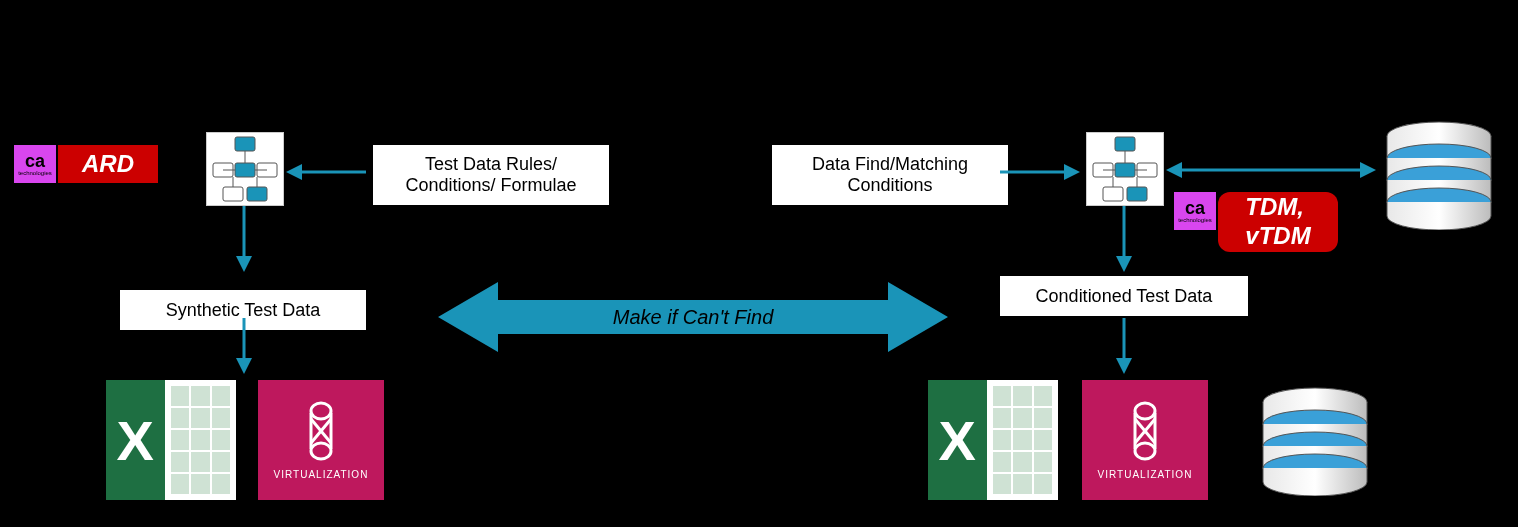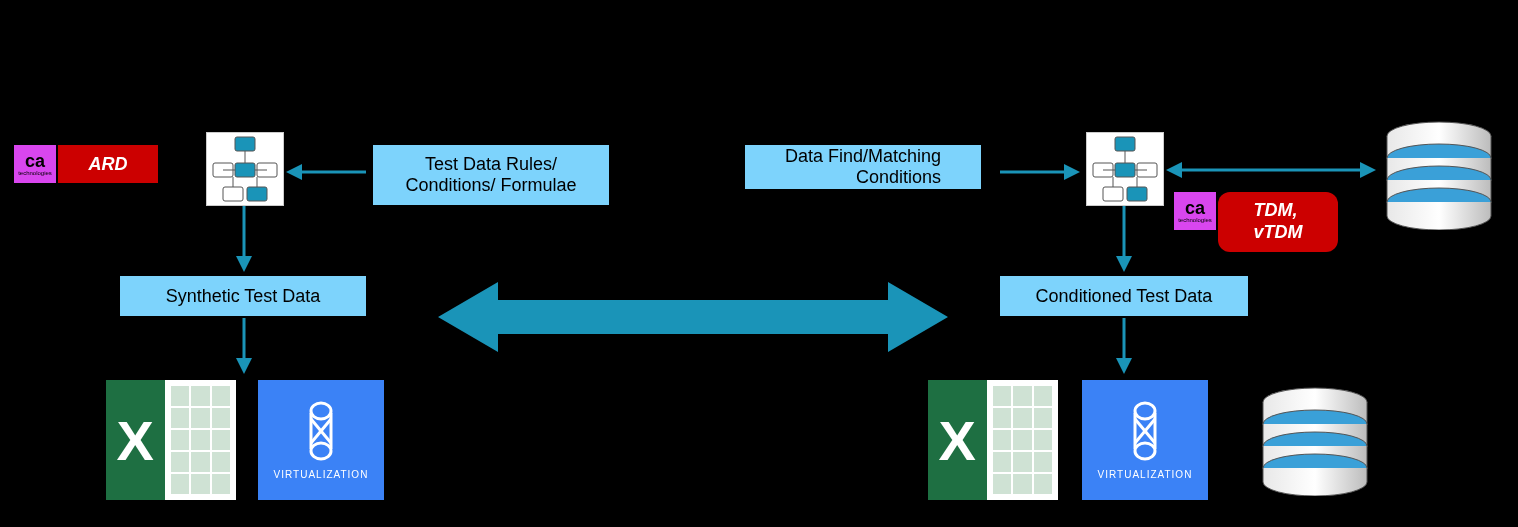--- a/index.html
+++ b/index.html
@@ -7,37 +7,37 @@
     padding: 0;
     width: 1518px;
     height: 527px;
     background: #000;
     font-family: Arial, sans-serif;
     position: relative;
     overflow: hidden;
   }
   .box {
     position: absolute;
-    background: #7dd3fc;
+    background: #ffffff;
     color: #000;
     font-size: 18px;
     text-align: center;
     display: flex;
     align-items: center;
     justify-content: center;
     padding: 4px 8px;
     box-sizing: border-box;
   }
   .ca-badge {
     position: absolute;
     background: #cc0000;
     color: #fff;
     font-weight: bold;
     font-style: italic;
-    font-size: 18px;
+    font-size: 24px;
     display: flex;
     align-items: center;
     justify-content: center;
     padding: 0 10px;
     box-sizing: border-box;
   }
   .ca-logo {
     position: absolute;
     background: #d946ef;
     color: #000;
@@ -88,21 +88,21 @@
     grid-template-rows: repeat(5, 1fr);
     gap: 2px;
     padding: 6px;
     box-sizing: border-box;
   }
   .excel-grid > div {
     background: #cfe2d4;
   }
   .virt-icon {
     position: absolute;
-    background: #3b82f6;
+    background: #be185d;
     color: #fff;
     display: flex;
     flex-direction: column;
     align-items: center;
     justify-content: center;
   }
   .virt-icon .glyph {
     font-size: 42px;
     line-height: 1;
     margin-bottom: 8px;
@@ -174,21 +174,21 @@
 <svg class="arrow" style="left:286px; top:162px; width:84px; height:20px;">
   <line x1="80" y1="10" x2="14" y2="10" stroke="#1a94b8" stroke-width="3"></line>
   <polygon points="0,10 16,2 16,18" fill="#1a94b8"></polygon>
 </svg>
 
 <svg class="arrow" style="left:234px; top:206px; width:20px; height:66px;">
   <line x1="10" y1="0" x2="10" y2="52" stroke="#1a94b8" stroke-width="3"></line>
   <polygon points="10,66 2,50 18,50" fill="#1a94b8"></polygon>
 </svg>
 
-<div class="box" style="left:120px; top:276px; width:246px; height:40px;">
+<div class="box" style="left:120px; top:290px; width:246px; height:40px;">
   <span>Synthetic Test Data</span>
 </div>
 
 <svg class="arrow" style="left:234px; top:318px; width:20px; height:56px;">
   <line x1="10" y1="0" x2="10" y2="42" stroke="#1a94b8" stroke-width="3"></line>
   <polygon points="10,56 2,40 18,40" fill="#1a94b8"></polygon>
 </svg>
 
 <div class="excel-icon" style="left:106px; top:380px; width:130px; height:120px;">
   <div class="excel-x">X</div>
@@ -220,23 +220,24 @@
     <line x1="15" y1="18" x2="35" y2="42" stroke="#fff" stroke-width="3"></line>
     <line x1="35" y1="18" x2="15" y2="42" stroke="#fff" stroke-width="3"></line>
   </svg>
   <div class="label">VIRTUALIZATION</div>
 </div>
 
 <div class="big-arrow" style="left:438px; top:282px; width:510px; height:70px;">
   <svg width="510" height="70" viewBox="0 0 510 70">
     <polygon points="0,35 60,0 60,18 450,18 450,0 510,35 450,70 450,52 60,52 60,70" fill="#1a94b8"></polygon>
   </svg>
-</div>
-
-<div class="box" style="left:745px; top:145px; width:236px; height:44px; white-space:pre-line;text-align:right;">
+  <div class="big-arrow-text">Make if Can't Find</div>
+</div>
+
+<div class="box" style="left:772px; top:145px; width:236px; height:60px; white-space:pre-line;">
   <span>Data Find/Matching
 Conditions</span>
 </div>
 
 <svg class="arrow" style="left:996px; top:162px; width:84px; height:20px;">
   <line x1="4" y1="10" x2="70" y2="10" stroke="#1a94b8" stroke-width="3"></line>
   <polygon points="84,10 68,2 68,18" fill="#1a94b8"></polygon>
 </svg>
 
 <div class="flowchart-icon" style="left:1086px; top:132px; width:76px; height:72px;">

